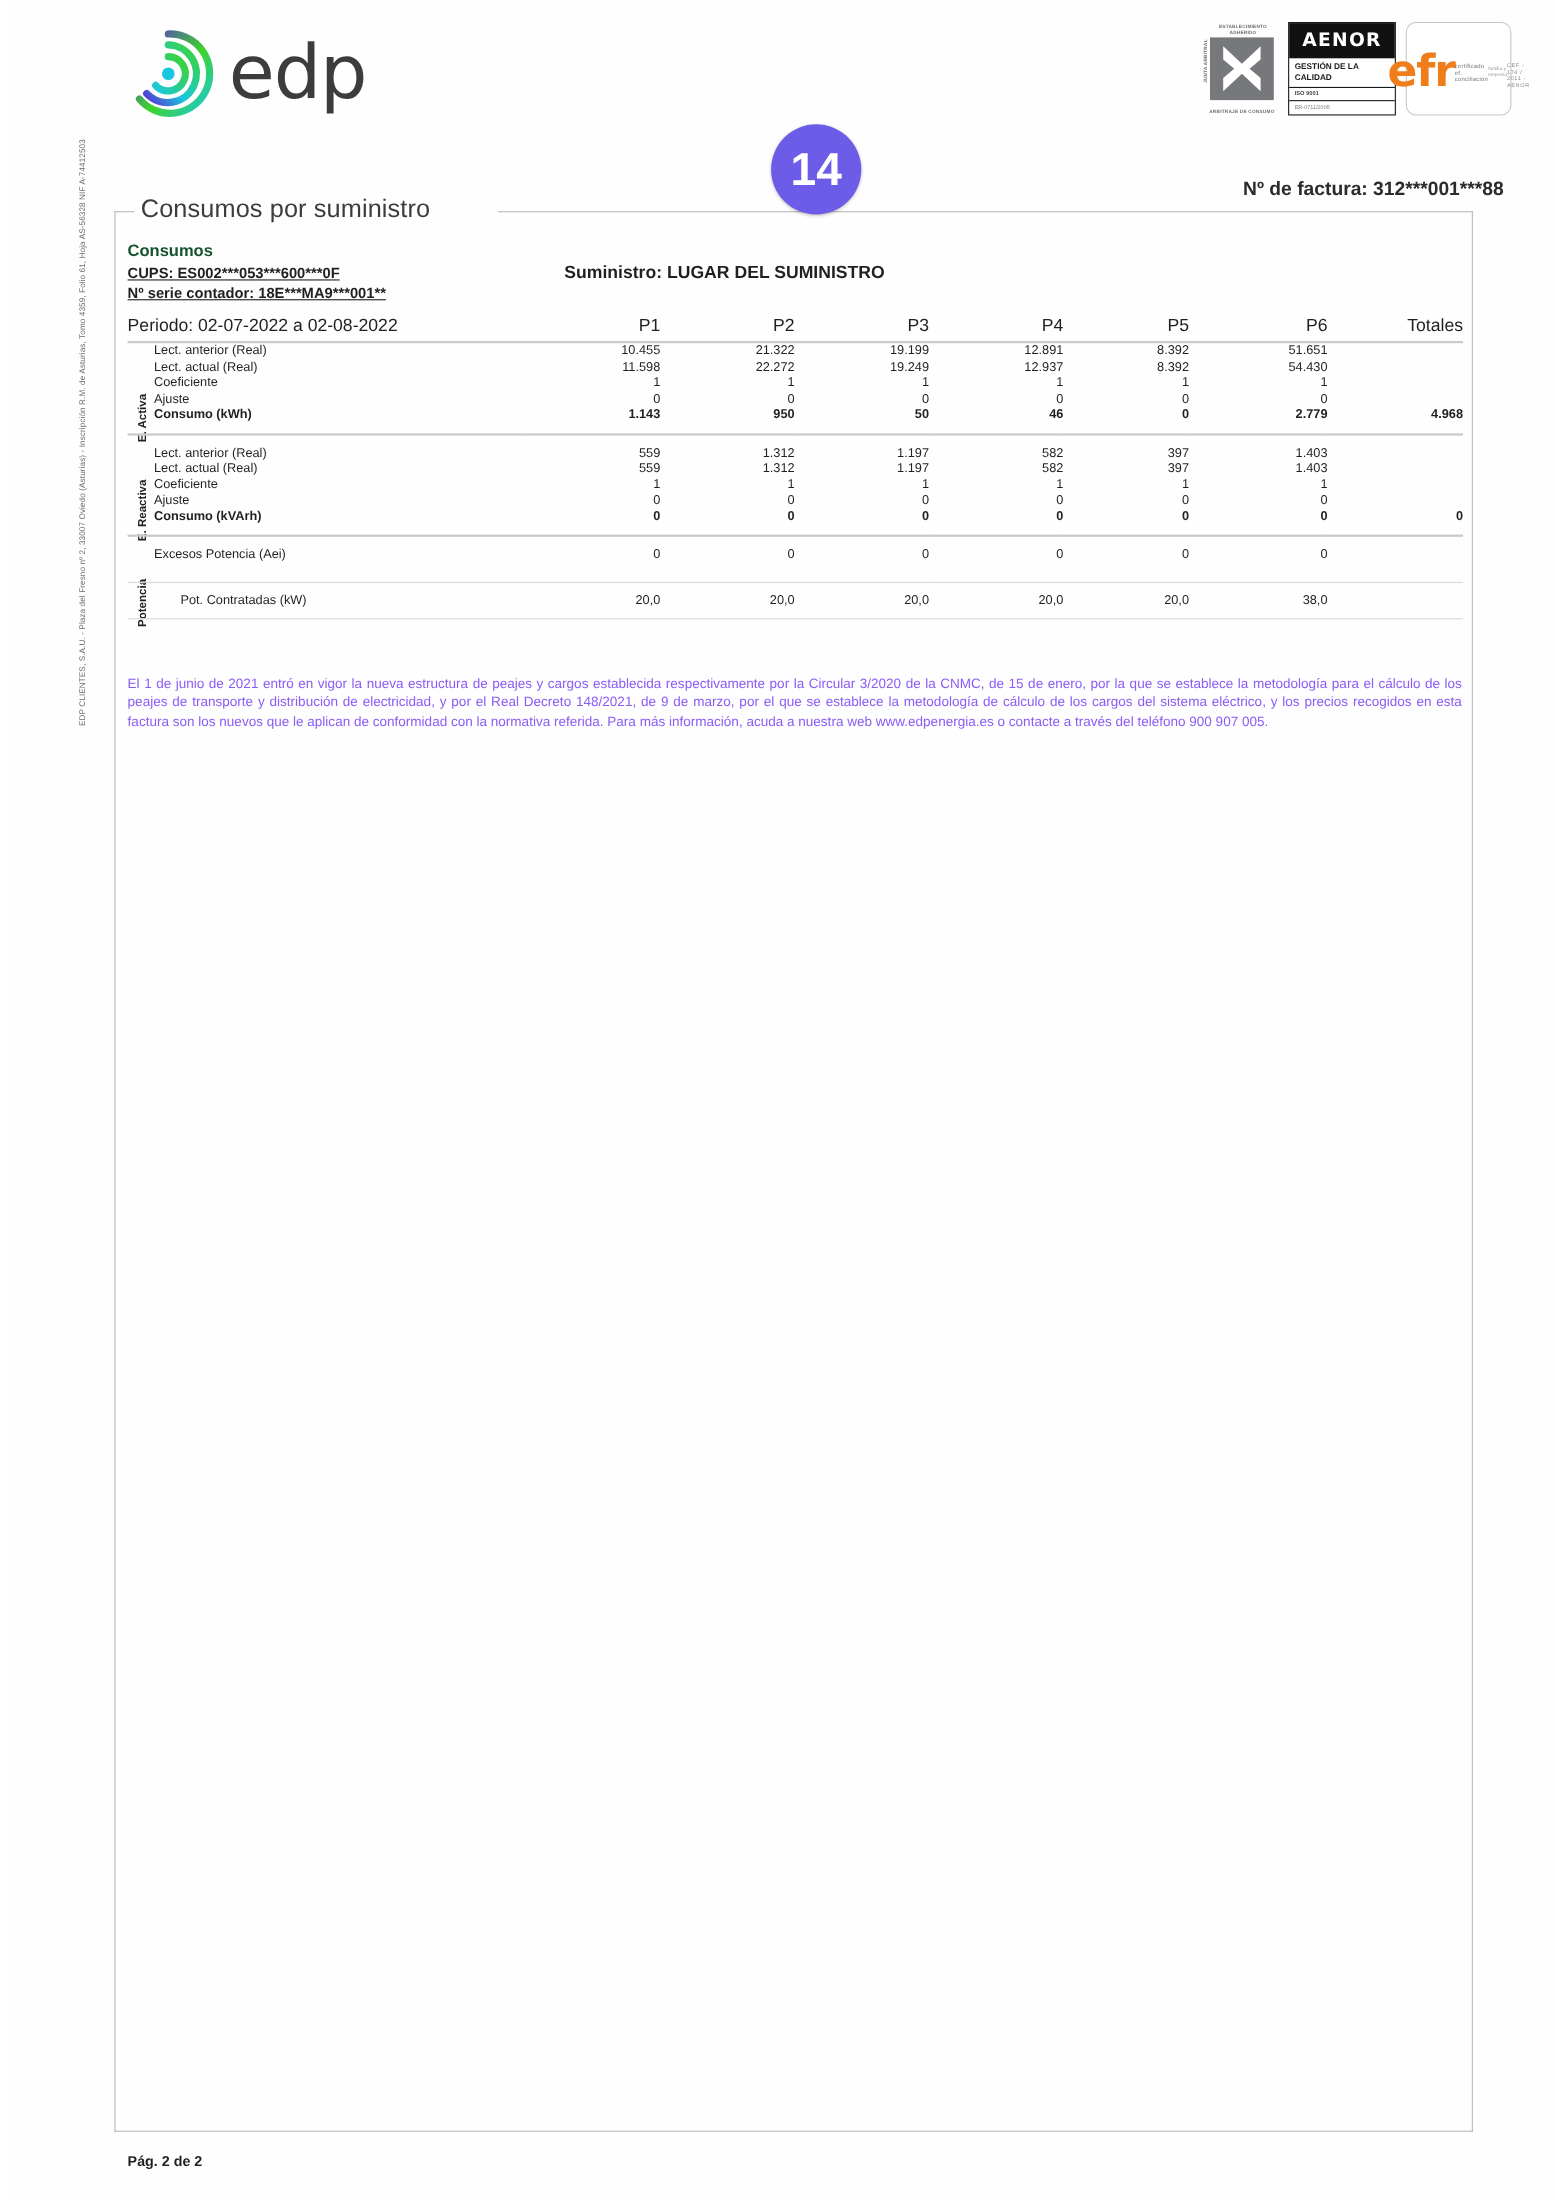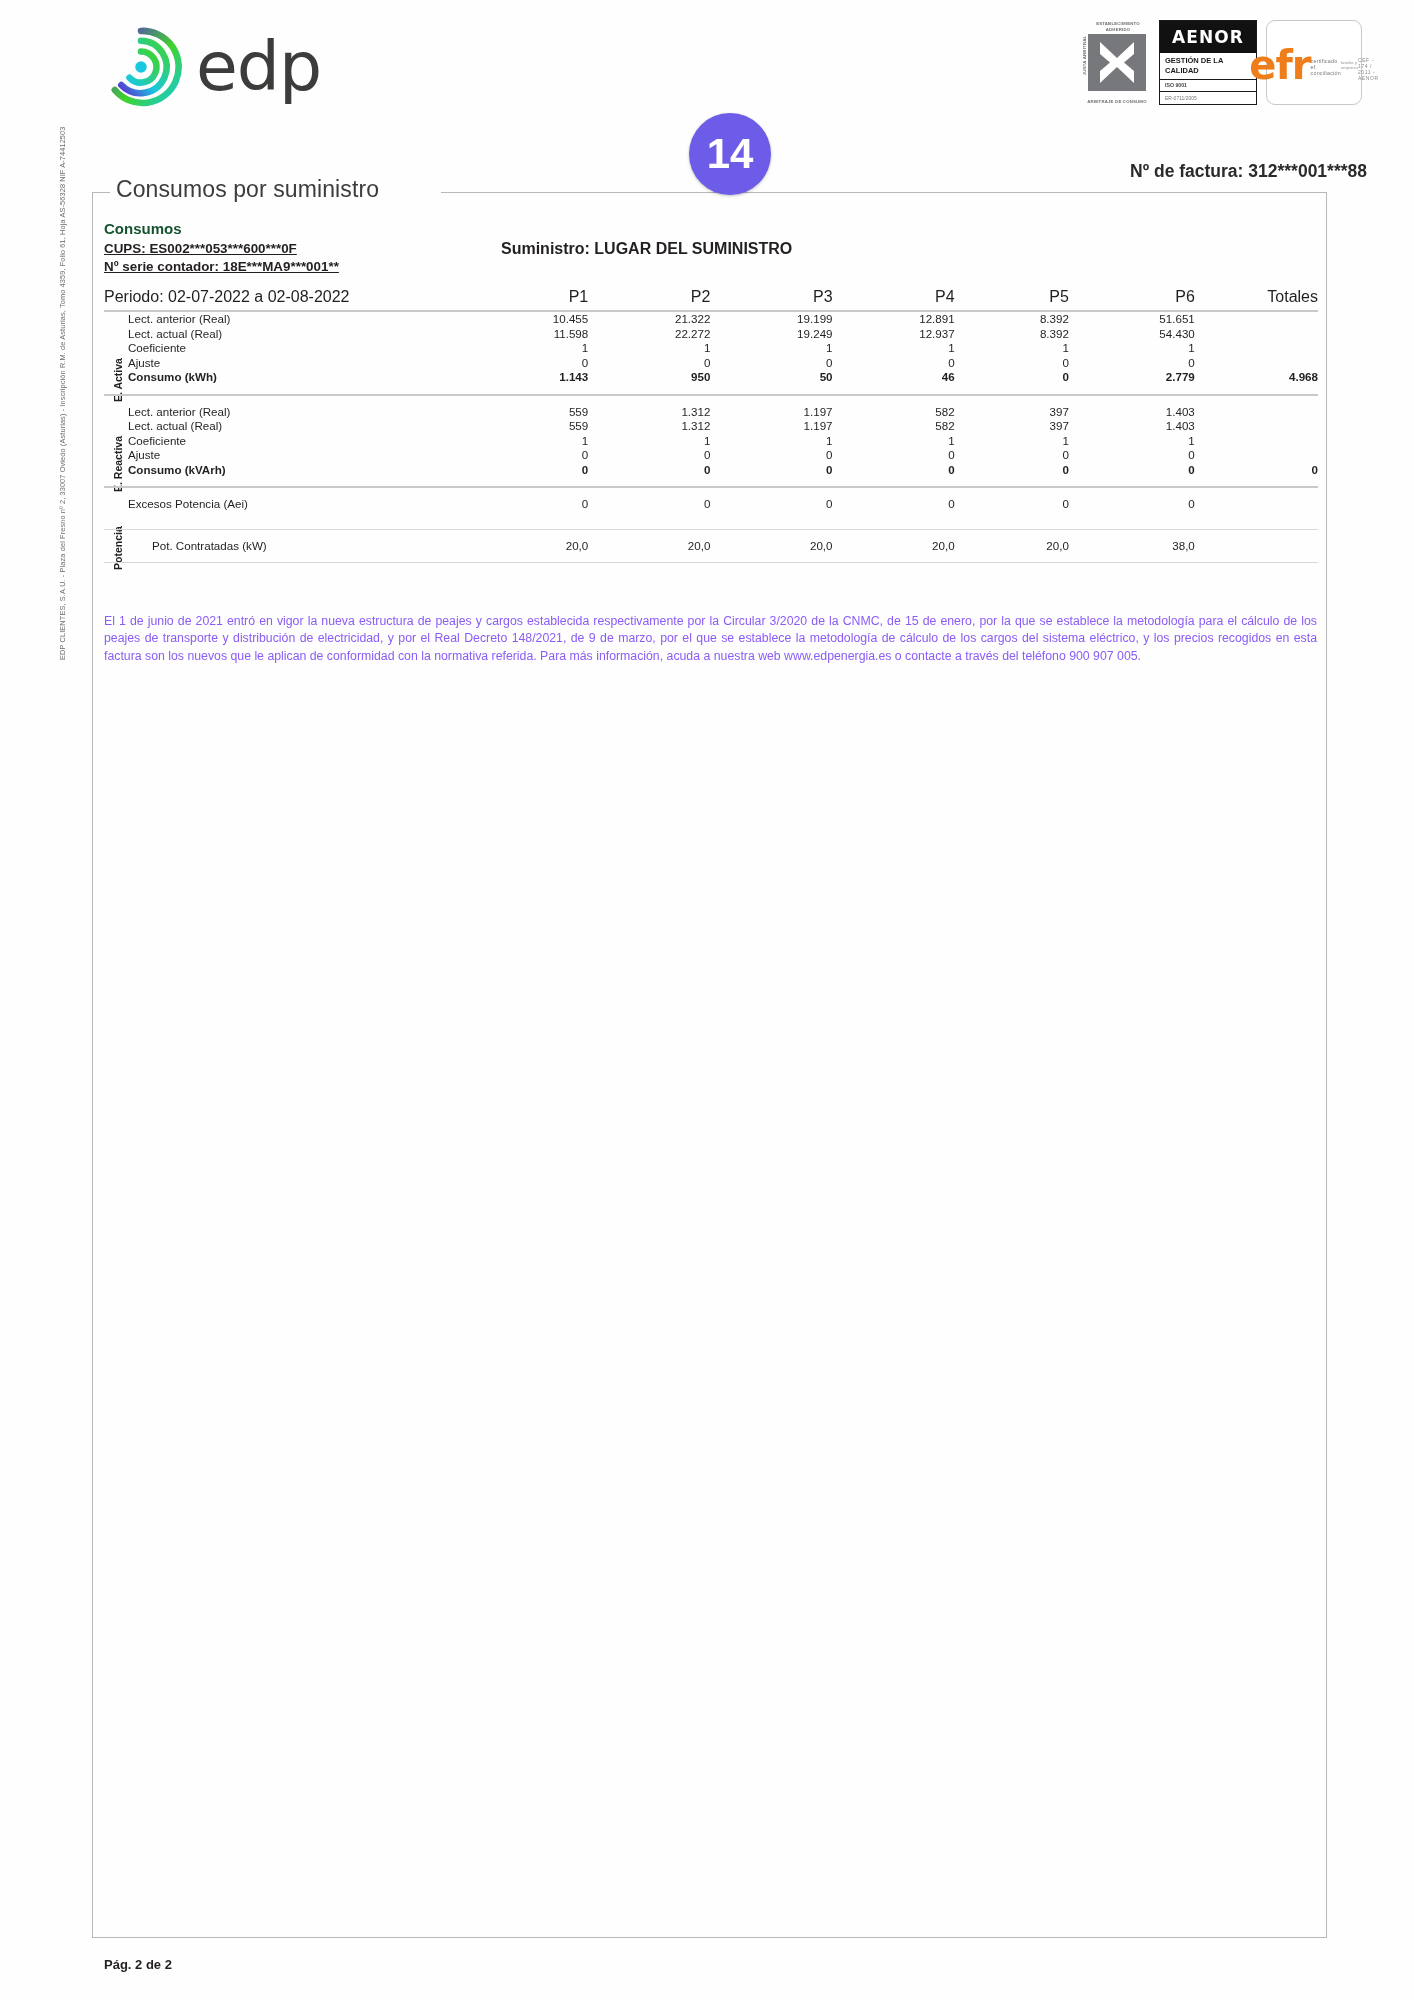--- a/index.html
+++ b/index.html
@@ -12,20 +12,21 @@
     height: 2000px;
     position: relative;
     font-family: "Liberation Sans", sans-serif;
     color: #231f20;
     -webkit-font-smoothing: antialiased;
   }
   .page {
     position: absolute;
     inset: 0;
     background: #fefefe;
+    margin-left: 12px;
   }
 
   
   .header {
     position: absolute;
     left: 0; top: 0;
     width: 1414px;
     height: 150px;
   }
   .logo-wrap {

